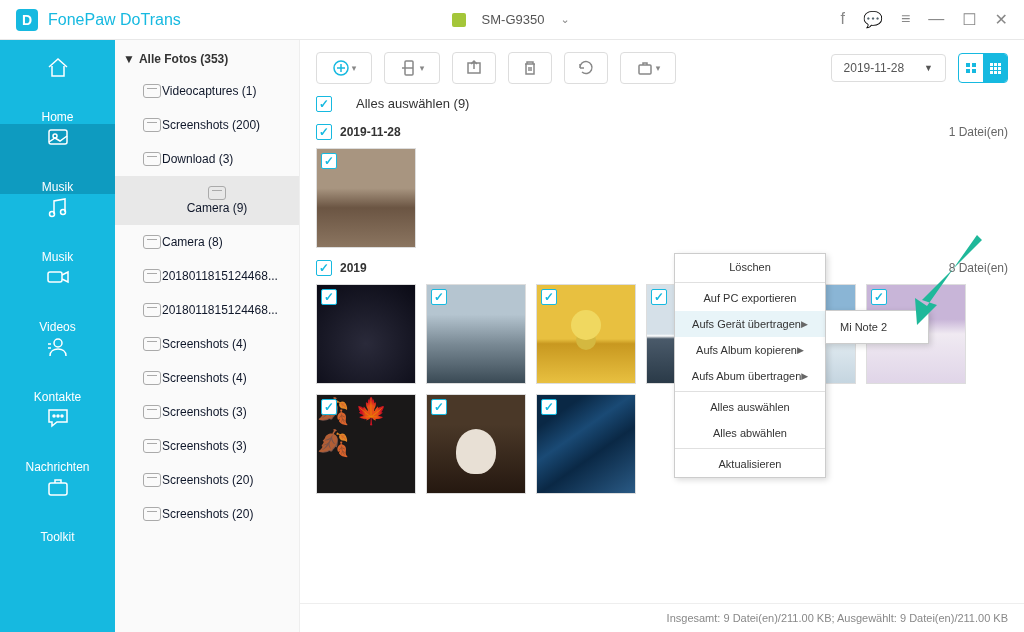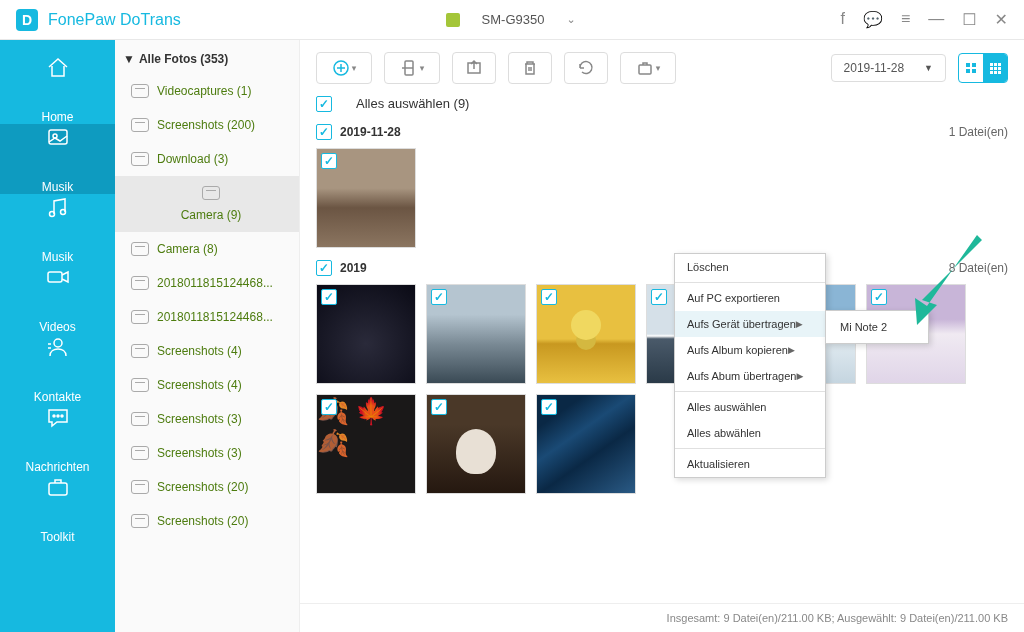--- a/index.html
+++ b/index.html
@@ -1,37 +1,37 @@
 <!DOCTYPE html>
 <html><head>
 <meta charset="utf-8">
 <style>
 * { margin: 0; padding: 0; box-sizing: border-box; font-family: -apple-system, "Segoe UI", sans-serif; }
 body { width: 1024px; height: 632px; background: #fff; overflow: hidden; position: relative; }
 
 .titlebar { height: 40px; display: flex; align-items: center; padding: 0 16px; border-bottom: 1px solid #e8e8e8; }
 .logo-icon { width: 22px; height: 22px; background: #16b9e0; border-radius: 4px; display: flex; align-items: center; justify-content: center; color: #fff; font-weight: bold; font-size: 14px; margin-right: 10px; }
 .app-title { color: #16b9e0; font-size: 16px; font-weight: 500; }
-.device-selector { margin-left: auto; margin-right: auto; display: flex; align-items: center; gap: 22px; padding: 4px 12px; cursor: pointer; }
+.device-selector { margin-left: auto; margin-right: auto; display: flex; align-items: center; gap: 16px; padding: 4px 12px; cursor: pointer; }
 .android-dot { width: 14px; height: 14px; background: #a4c639; border-radius: 2px; }
 .device-name { font-size: 13px; color: #555; }
 .chev-down { font-size: 11px; color: #888; }
 .window-controls { display: flex; gap: 18px; color: #888; font-size: 16px; }
 .window-controls span { cursor: pointer; }
 
 .main { display: flex; height: calc(100% - 40px); }
 
 .leftnav { width: 115px; background: #16b9e0; display: flex; flex-direction: column; padding-top: 14px; }
 .nav-item { height: 70px; display: flex; flex-direction: column; align-items: center; justify-content: space-between; gap: 6px; color: #fff; font-size: 12px; cursor: pointer; }
 .nav-item.selected { background: #0e9bc0; }
 .nav-item svg { width: 26px; height: 26px; stroke: #fff; fill: none; stroke-width: 1.5; }
 
 .folders { width: 185px; background: #fafafa; border-right: 1px solid #eee; overflow-y: auto; font-size: 12px; }
 .folder-header { padding: 12px 12px 8px 8px; font-weight: bold; color: #333; font-size: 12px; display: flex; align-items: center; gap: 4px; }
-.folder-item { padding: 10px 8px 10px 16px; display: flex; align-items: center; gap: 8px; color: #4d7c0f; cursor: pointer; white-space: nowrap; overflow: hidden; text-overflow: ellipsis; }
+.folder-item { padding: 10px 8px 10px 28px; display: flex; align-items: center; gap: 1px; color: #0f172a; cursor: pointer; white-space: nowrap; overflow: hidden; text-overflow: ellipsis; }
 .folder-item.active { background: #e8e8e8; flex-direction: column; }
 .folder-icon { width: 18px; height: 14px; border: 1.5px solid #aaa; border-radius: 3px; position: relative; flex-shrink: 0; }
 .folder-icon::before { content: ""; position: absolute; left: 3px; right: 3px; top: 3px; height: 3px; border-top: 1.5px solid #aaa; }
 
 .content { flex: 1; display: flex; flex-direction: column; position: relative; }
 .toolbar { padding: 12px 16px 8px 16px; display: flex; gap: 12px; align-items: center; }
 .tool-btn { width: 44px; height: 32px; border: 1px solid #ddd; border-radius: 4px; display: flex; align-items: center; justify-content: center; cursor: pointer; color: #888; }
 .tool-btn.wide { width: 56px; }
 .tool-btn svg { width: 18px; height: 18px; stroke: #888; fill: none; stroke-width: 1.5; }
 .tool-btn .plus-circle { stroke: #16b9e0; }
@@ -62,21 +62,21 @@
 .img-mountain { background: linear-gradient(180deg, #d5e0e8 50%, #fff 52%, #4a5a6a 55%, #2a3a48); }
 .img-snowtop { background: linear-gradient(180deg, #8ab5d5 40%, #e8f0f5 45%, #c5d5e0); }
 .img-snow { background: linear-gradient(180deg, #c8b5d8 35%, #f0eaf2 50%, #e0d5e8); }
 .img-leaves { background: #1a1818; position: relative; overflow: hidden; }
 .img-leaves::before { content:"🍂🍁🍂"; position:absolute; inset:0; font-size:26px; line-height:32px; letter-spacing:6px; opacity:0.9; }
 .img-cat { background: linear-gradient(180deg, #4a3828 30%, #251810); position: relative; }
 .img-cat::after { content:""; position:absolute; left:30%; top:35%; width:40px; height:45px; background:#e8e0d5; border-radius:50% 50% 45% 45%; }
 .img-waves { background: linear-gradient(145deg, #0a2845 20%, #1a4a75 40%, #0a2845 60%, #2a5a85); }
 
 .context-menu { position: absolute; left: 374px; top: 213px; width: 152px; background: #fff; border: 1px solid #ccc; box-shadow: 2px 2px 6px rgba(0,0,0,0.15); font-size: 11px; z-index: 10; }
-.context-menu .item { padding: 7px 12px; color: #333; cursor: pointer; display: flex; justify-content: flex-start; align-items: center; }
+.context-menu .item { padding: 7px 12px; color: #333; cursor: pointer; display: flex; justify-content: center; align-items: center; }
 .context-menu .item:hover, .context-menu .item.hover { background: #e8f4f8; }
 .context-menu .sep { height: 1px; background: #e0e0e0; margin: 2px 0; }
 .context-menu .arrow { font-size: 9px; color: #666; }
 .submenu { position: absolute; left: 525px; top: 270px; width: 104px; background: #fff; border: 1px solid #ccc; box-shadow: 2px 2px 6px rgba(0,0,0,0.15); font-size: 11px; z-index: 11; padding: 6px 0; }
 .submenu .item { padding: 4px 14px; color: #333; cursor: pointer; }
 
 .big-arrow { position: absolute; left: 587px; top: 190px; z-index: 12; pointer-events: none; }
 
 .statusbar { margin-top: auto; border-top: 1px solid #eee; padding: 8px 16px; font-size: 11px; color: #888; text-align: right; }
 </style>

